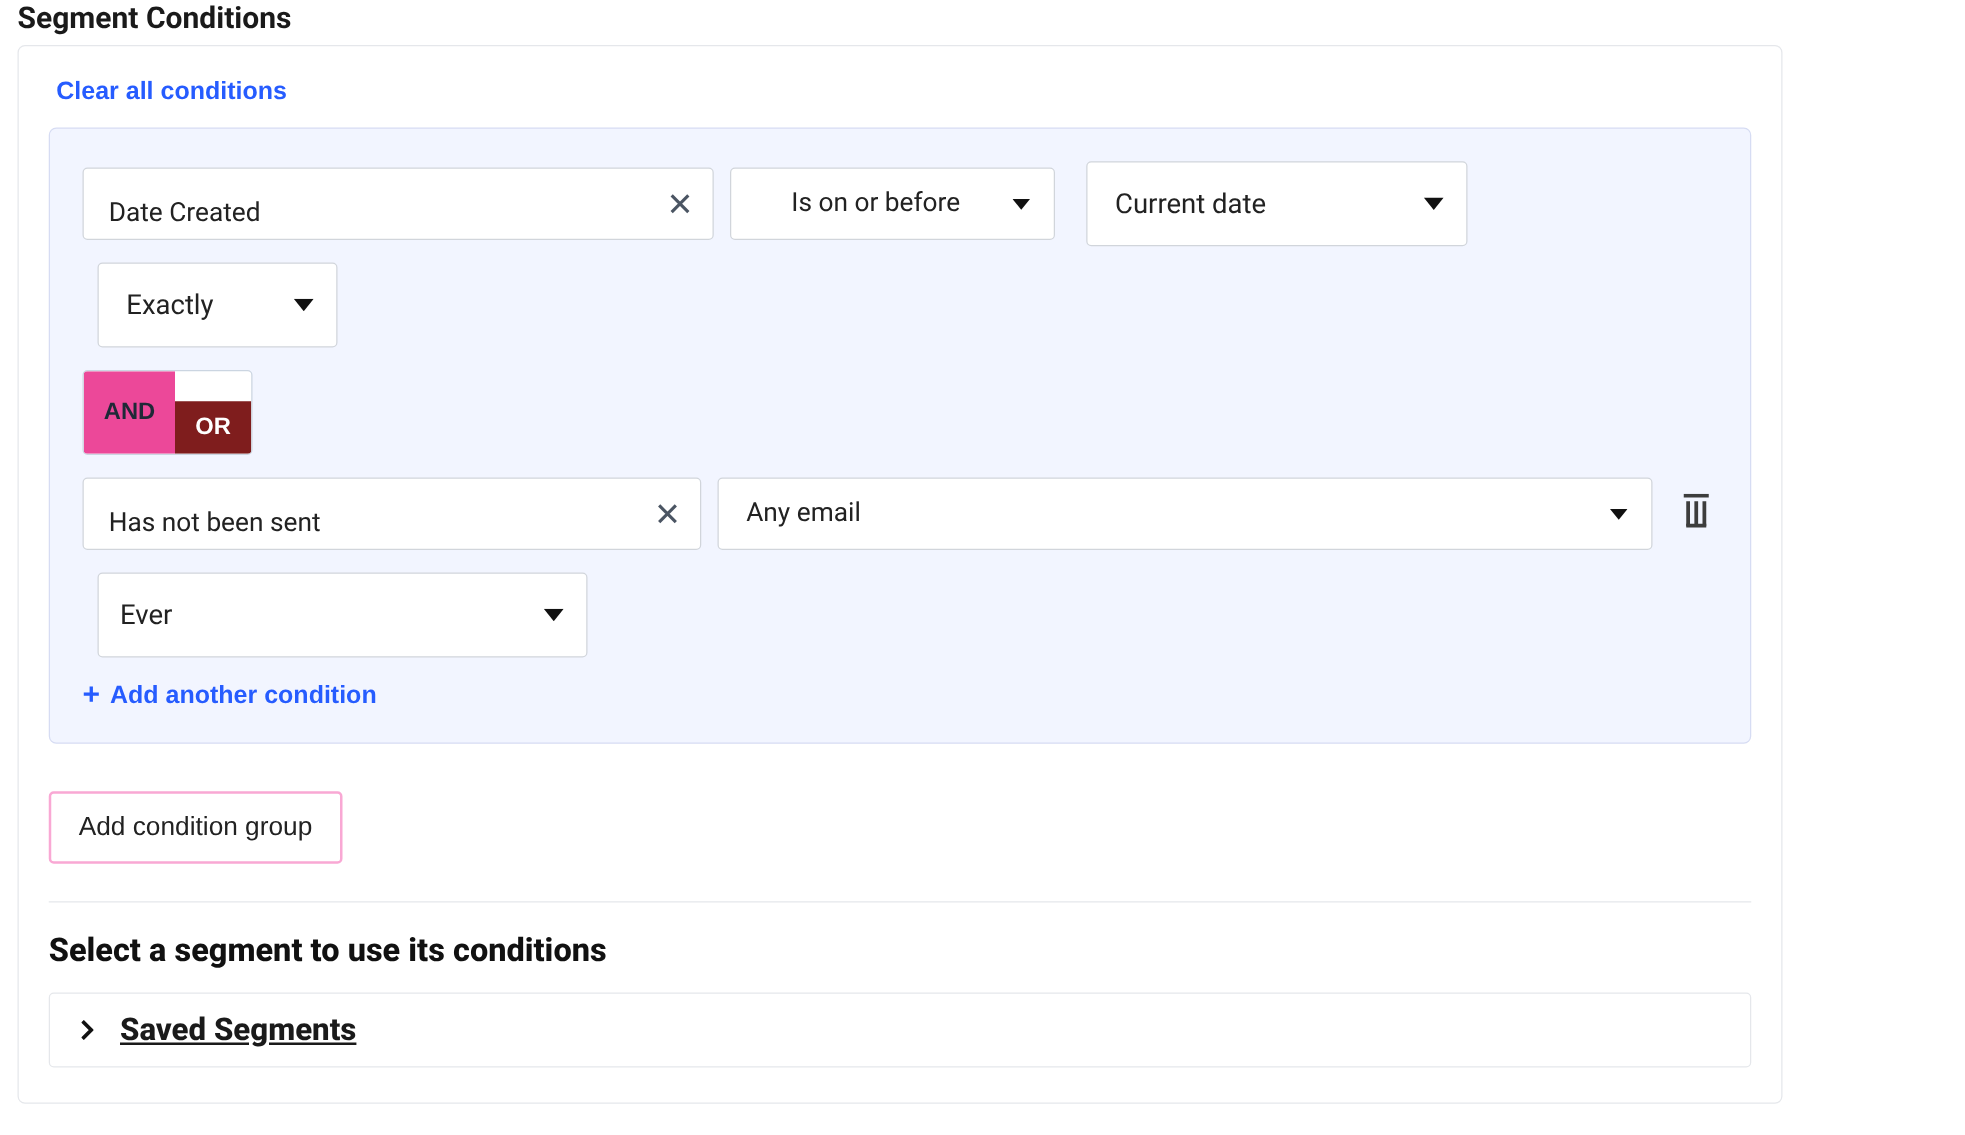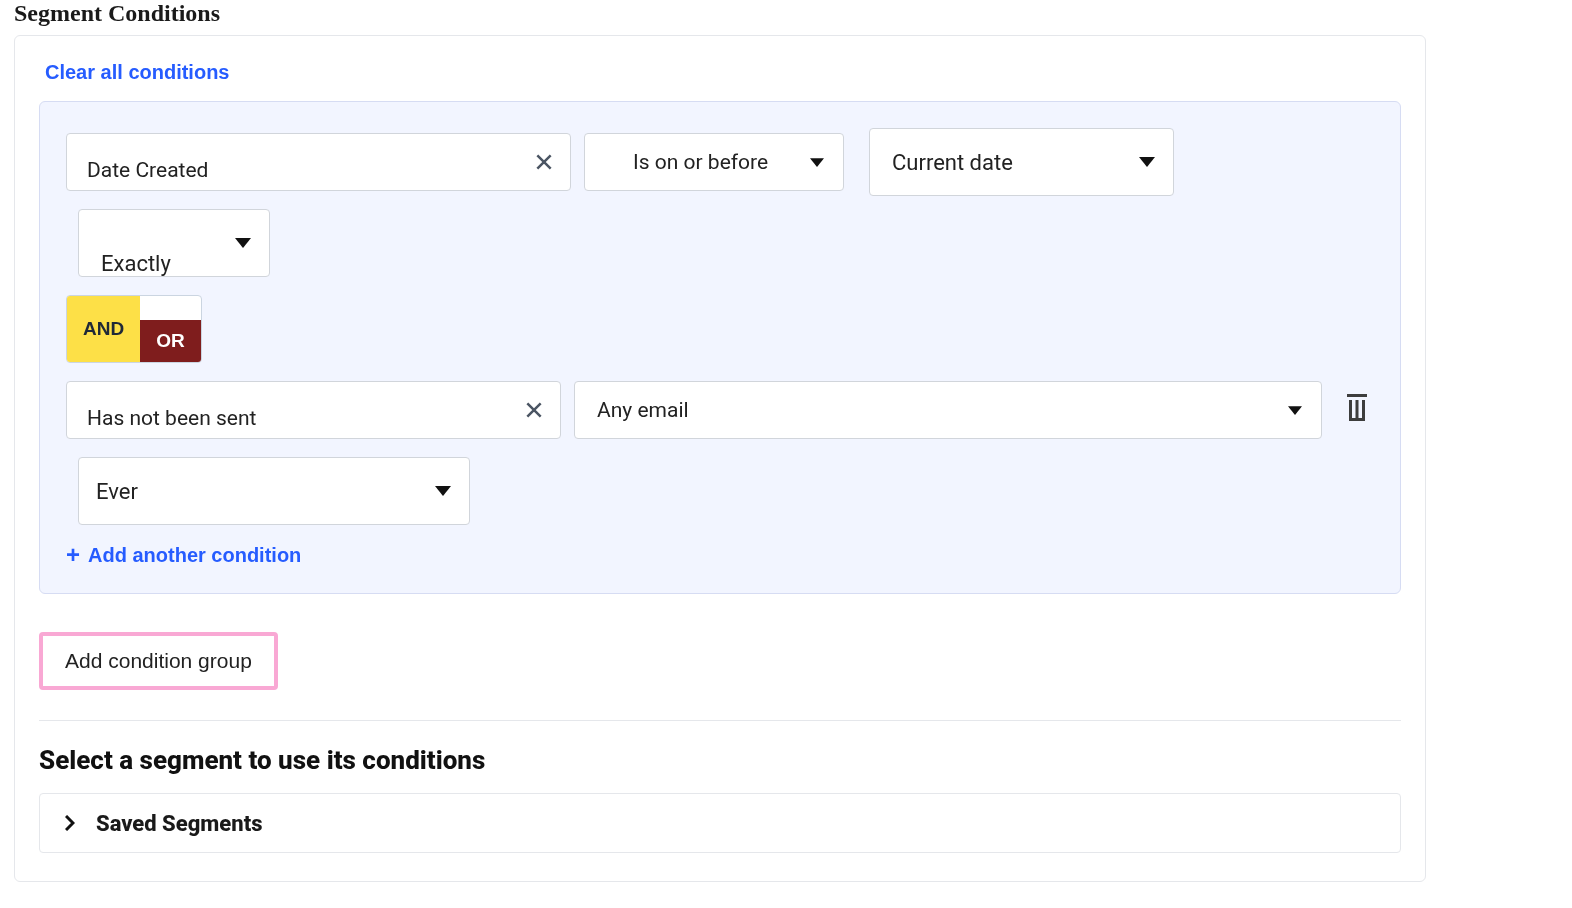--- a/index.html
+++ b/index.html
@@ -13,21 +13,20 @@
   .wrapper {
     width: 1440px;
     margin: 0;
     padding: 0 14px 14px;
   }
   h1.page-title {
     font-size: 24px;
     font-weight: 700;
     margin: 0 0 8px 0;
     color: #1a1a1a;
-    font-family: Liberation Serif, serif;
   }
   .card {
     border: 1px solid #e5e7eb;
     border-radius: 6px;
     background: #fff;
     padding: 24px 24px 28px;
   }
   .clear-row {
     display: flex;
     margin-bottom: 16px;
@@ -97,40 +96,40 @@
     width: 16px;
     height: 10px;
     display: flex;
     align-items: center;
     justify-content: center;
   }
   .select.heavy { height: 68px; font-size: 22px; margin-left: 12px; }
   .w-field1 { width: 505px; }
   .w-op     { width: 260px; padding-left: 48px; }
   .w-date   { width: 305px; }
-  .w-exact  { width: 192px; align-items: flex-end; }
+  .w-exact  { width: 192px; }
   .w-field2 { width: 495px; }
   .w-email  { width: 748px; }
   .w-ever   { width: 392px; padding-left: 17px; }
 
   .andor {
     display: inline-flex;
     border: 1px solid #cbd5e1;
     border-radius: 4px;
     overflow: hidden;
     margin-bottom: 18px;
     background: #fff;
   }
   .andor .seg {
     padding: 10px 16px;
     font-size: 19px;
     font-weight: 700;
     color: #1f2937;
     cursor: pointer;
-    background: #fde047;
+    background: #ec4899;
     border: none;
   }
   .andor .seg.active {
     background: #7f1d1d;
     color: #fff;
     margin-top: 24px;
   }
 
   .trash {
     margin-left: 10px;
@@ -154,21 +153,21 @@
   }
   .add-cond .plus {
     font-size: 24px;
     font-weight: 700;
     line-height: 1;
   }
 
   .add-group-btn {
     margin-top: 38px;
     background: #fff;
-    border: 4px solid #f9a8d4;
+    border: 2px solid #f9a8d4;
     border-radius: 4px;
     height: 58px;
     padding: 0 22px;
     font-size: 21px;
     color: #222;
     cursor: pointer;
   }
 
   hr.sep {
     border: none;
@@ -194,22 +193,23 @@
     cursor: pointer;
   }
   .accordion .chev {
     width: 16px;
     height: 16px;
     display: flex;
     align-items: center;
     justify-content: center;
   }
   .accordion .lbl {
-    font-size: 22px;
+    font-size: 25px;
     font-weight: 800;
+    text-decoration: underline;
   }
 
   svg { display: block; }
 </style>
 </head>
 <body>
 
 <div class="wrapper">
   <h1 class="page-title">Segment Conditions</h1>
 

